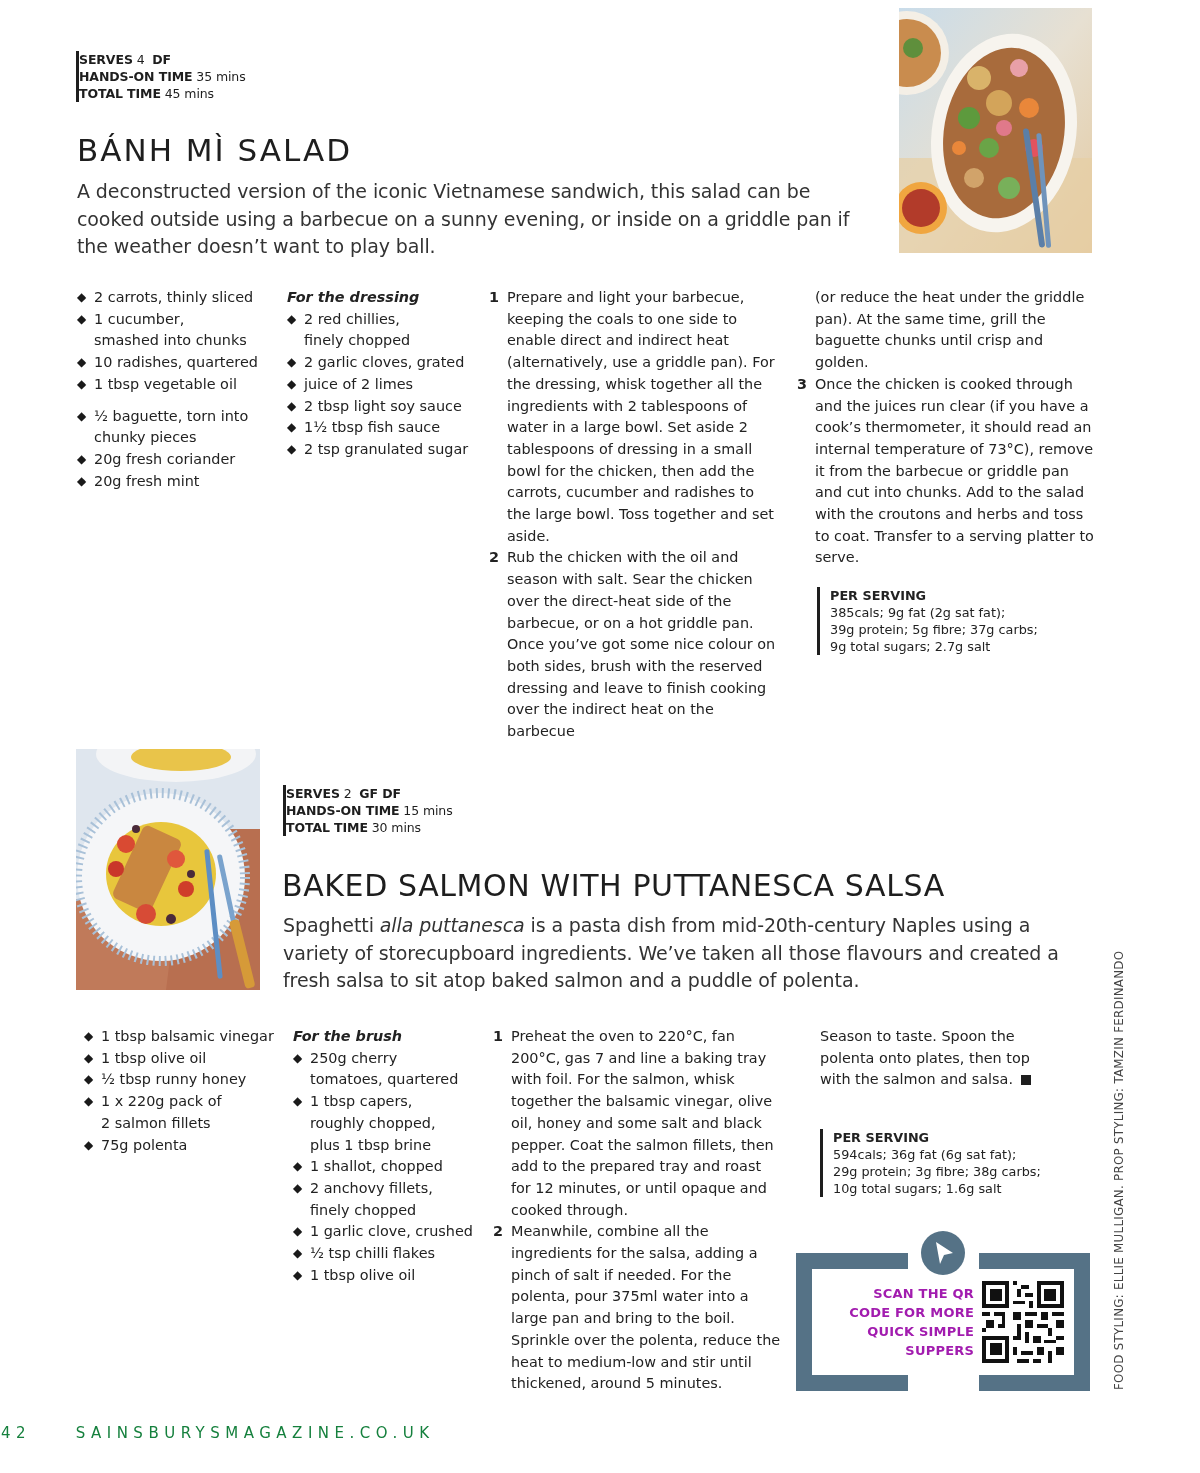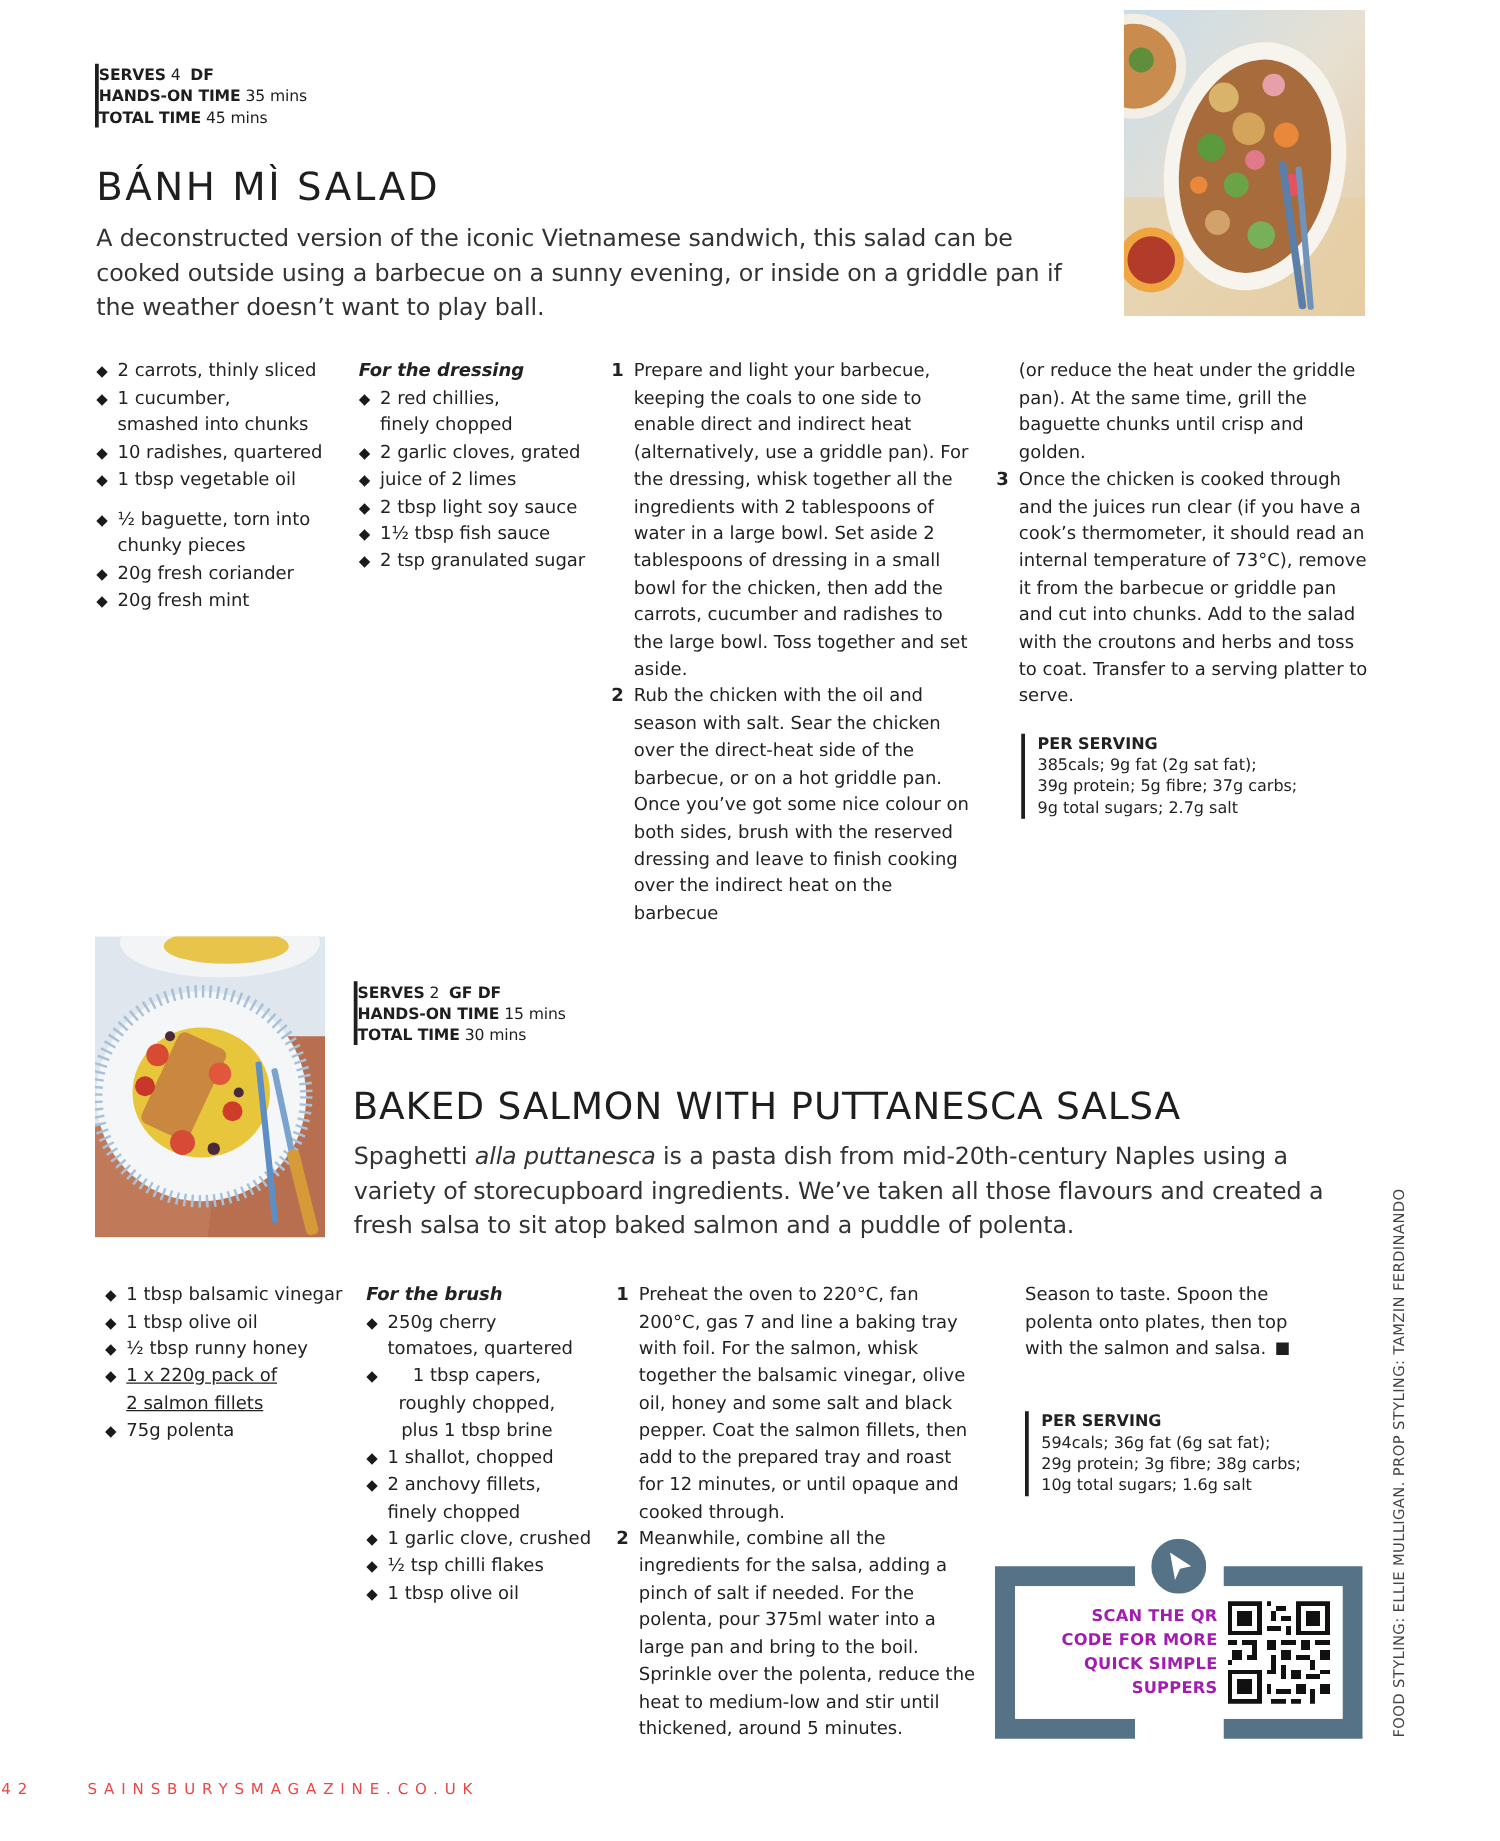--- a/index.html
+++ b/index.html
@@ -30,21 +30,21 @@
   .nut .h { font-weight: bold; font-size: 12.8px; }
 
   .photo { overflow: hidden; }
 
   .qr-wrap { }
   .qr-frame-l { position: absolute; background: #557286; }
   .qr-inner { position: absolute; background: #ffffff; }
   .qr-text { font-weight: bold; font-size: 13px; line-height: 19px; text-align: right; color: #a21caf; letter-spacing: 0.2px; }
 
   .credit { transform: rotate(-90deg); transform-origin: left top; font-size: 11.8px; letter-spacing: 0.3px; color: #444; white-space: nowrap; }
-  .footer { font-size: 12px; letter-spacing: 5.5px; color: #ef4444; white-space: nowrap; }
+  .footer { font-size: 15px; letter-spacing: 5.5px; color: #15803d; white-space: nowrap; }
 </style>
 </head>
 <body>
 
 <div class="abs meta" style="left:76px; top:51px;">
   <div><b>SERVES</b> <span class="v">4</span>&nbsp;&nbsp;<b>DF</b></div>
   <div><b>HANDS-ON TIME</b> <span class="v">35 mins</span></div>
   <div><b>TOTAL TIME</b> <span class="v">45 mins</span></div>
 </div>
 
@@ -170,29 +170,29 @@
 <h1 class="abs title" style="left:282px; top:868px; font-size:30px; letter-spacing:0.6px;">BAKED SALMON WITH PUTTANESCA SALSA</h1>
 
 <p class="abs intro" style="left:283px; top:912px; width:780px;">
   <span>Spaghetti </span><i>alla puttanesca</i><span> is a pasta dish from mid-20th-century Naples using a variety of storecupboard ingredients. We’ve taken all those flavours and created a fresh salsa to sit atop baked salmon and a puddle of polenta.</span>
 </p>
 
 <ul class="abs list" style="left:84px; top:1026px; width:205px;">
   <li>1 tbsp balsamic vinegar</li>
   <li>1 tbsp olive oil</li>
   <li>½ tbsp runny honey</li>
-  <li style="width:150px;text-decoration:underline;">1 x 220g pack of 2 salmon fillets</li>
+  <li style="width:150px;">1 x 220g pack of 2 salmon fillets</li>
   <li>75g polenta</li>
 </ul>
 
 <div class="abs" style="left:293px; top:1026px; width:195px;">
   <div class="sub-h">For the brush</div>
   <ul class="list">
     <li style="width:178px;">250g cherry tomatoes, quartered</li>
-    <li style="width:160px;text-align:center;">1 tbsp capers, roughly chopped, plus 1 tbsp brine</li>
+    <li style="width:160px;">1 tbsp capers, roughly chopped, plus 1 tbsp brine</li>
     <li>1 shallot, chopped</li>
     <li style="width:160px;">2 anchovy fillets, finely chopped</li>
     <li>1 garlic clove, crushed</li>
     <li>½ tsp chilli flakes</li>
     <li>1 tbsp olive oil</li>
   </ul>
 </div>
 
 <div class="abs steps" style="left:493px; top:1026px; width:292px;">
   <div class="step">

